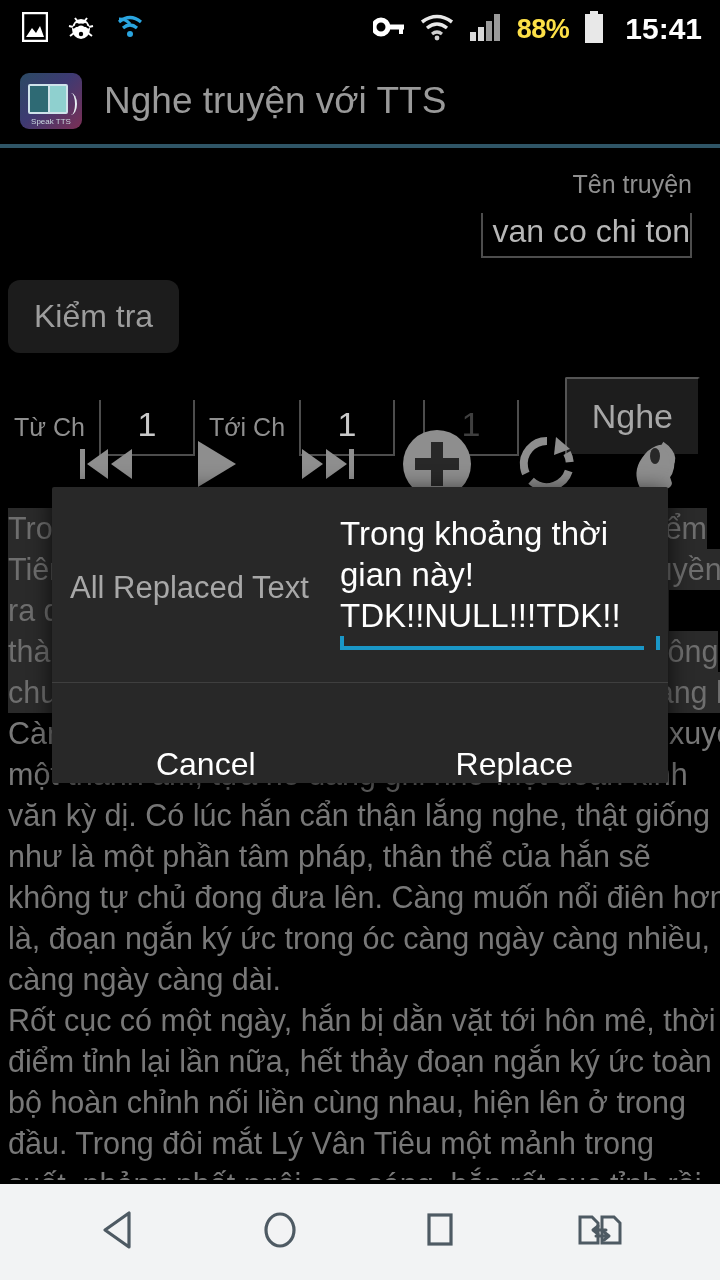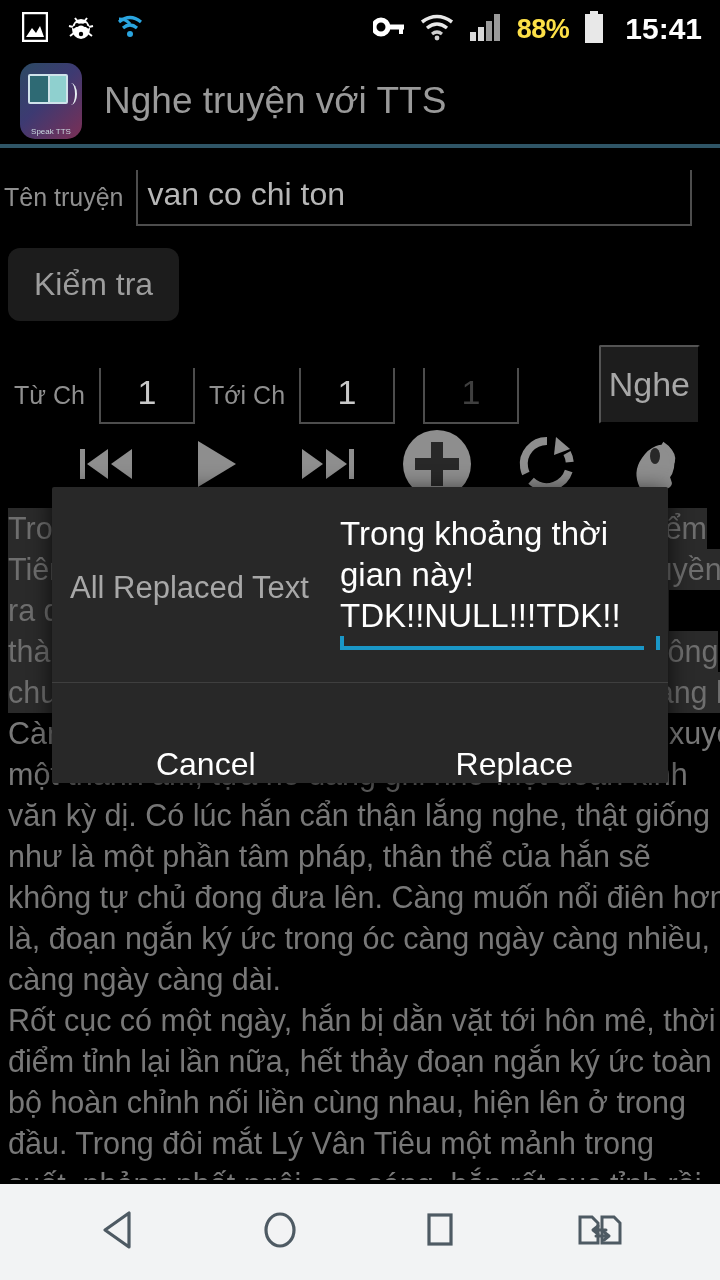--- a/index.html
+++ b/index.html
@@ -27,21 +27,21 @@
     color: #fff; font-size: 30px; font-weight: bold; letter-spacing: 0px;
     font-family: "Liberation Sans", sans-serif; margin-left: 6px;
   }
 
   
   .titlebar {
     position: absolute; top: 58px; left: 0; width: 720px; height: 86px;
     display: flex; align-items: center; padding-left: 20px; background:#000;
   }
   .app-icon {
-    width: 62px; height: 76px; border-radius: 15px; position: relative; overflow: hidden;
+    width: 62px; height: 56px; border-radius: 9px; position: relative; overflow: hidden;
     background: linear-gradient(135deg, #2b4a63 0%, #3d3a72 45%, #7b2f55 100%);
     flex: none;
   }
   .app-icon .bk {
     position: absolute; left: 8px; top: 11px; width: 40px; height: 30px;
     border: 2px solid #cfe3ea; border-radius: 2px;
     background: linear-gradient(90deg,#2e6a74 0 50%, #8fd0cf 50% 100%);
   }
   .app-icon .bk:after {
     content:""; position:absolute; left:18px; top:-2px; width:2px; height:30px; background:#cfe3ea;
@@ -59,21 +59,21 @@
     font-family: "Liberation Sans", sans-serif; font-weight: normal;
     white-space: nowrap;
   }
   .title-rule {
     position: absolute; top: 144px; left: 0; width: 720px; height: 4px;
   }
 
   
   .form-area { position: absolute; top: 152px; left: 0; width: 720px; }
   .row-name {
-    display: flex; align-items: flex-end; padding: 18px 28px 0 4px;
+    display: flex; align-items: flex-end; padding: 18px 28px 0 10px; flex-direction: column;
   }
   .lbl-small {
     color: #8f8f8f; font-size: 25px; font-family: "Liberation Sans", sans-serif;
     padding-bottom: 14px; white-space: nowrap;
   }
   .underline-field {
     position: relative; flex: 1; margin-left: 12px;
     border-bottom: 2px solid #4d4d4d;
     border-left: 2px solid #4d4d4d; border-right: 2px solid #4d4d4d;
     height: 56px; display: flex; align-items: center;
@@ -99,21 +99,21 @@
   .ch-field {
     width: 96px; height: 56px; margin: 0 14px; position: relative;
     border-bottom: 2px solid #4d4d4d;
     border-left: 2px solid #4d4d4d; border-right: 2px solid #4d4d4d;
     display: flex; align-items: center; justify-content: center;
   }
   .ch-field span { color: #c9c9c9; font-size: 34px; padding-bottom: 6px; }
   .ch-field span.dim { color: #3f3f3f; }
   .btn-nghe {
     margin-left: auto; margin-right: 12px; background: #1d1d1d; color: #a7a7a7;
-    font-size: 34px; padding: 18px 8px; border-radius: 2px;
+    font-size: 34px; padding: 18px 25px; border-radius: 2px;
   }
 
   
   .media-row {
     position: absolute; top: 430px; left: 0; width: 720px; height: 72px;
     display: flex; align-items: center; padding-left: 52px; gap: 0;
   }
   .media-btn { width: 110px; display: flex; align-items: center; justify-content: center; }
 
   

